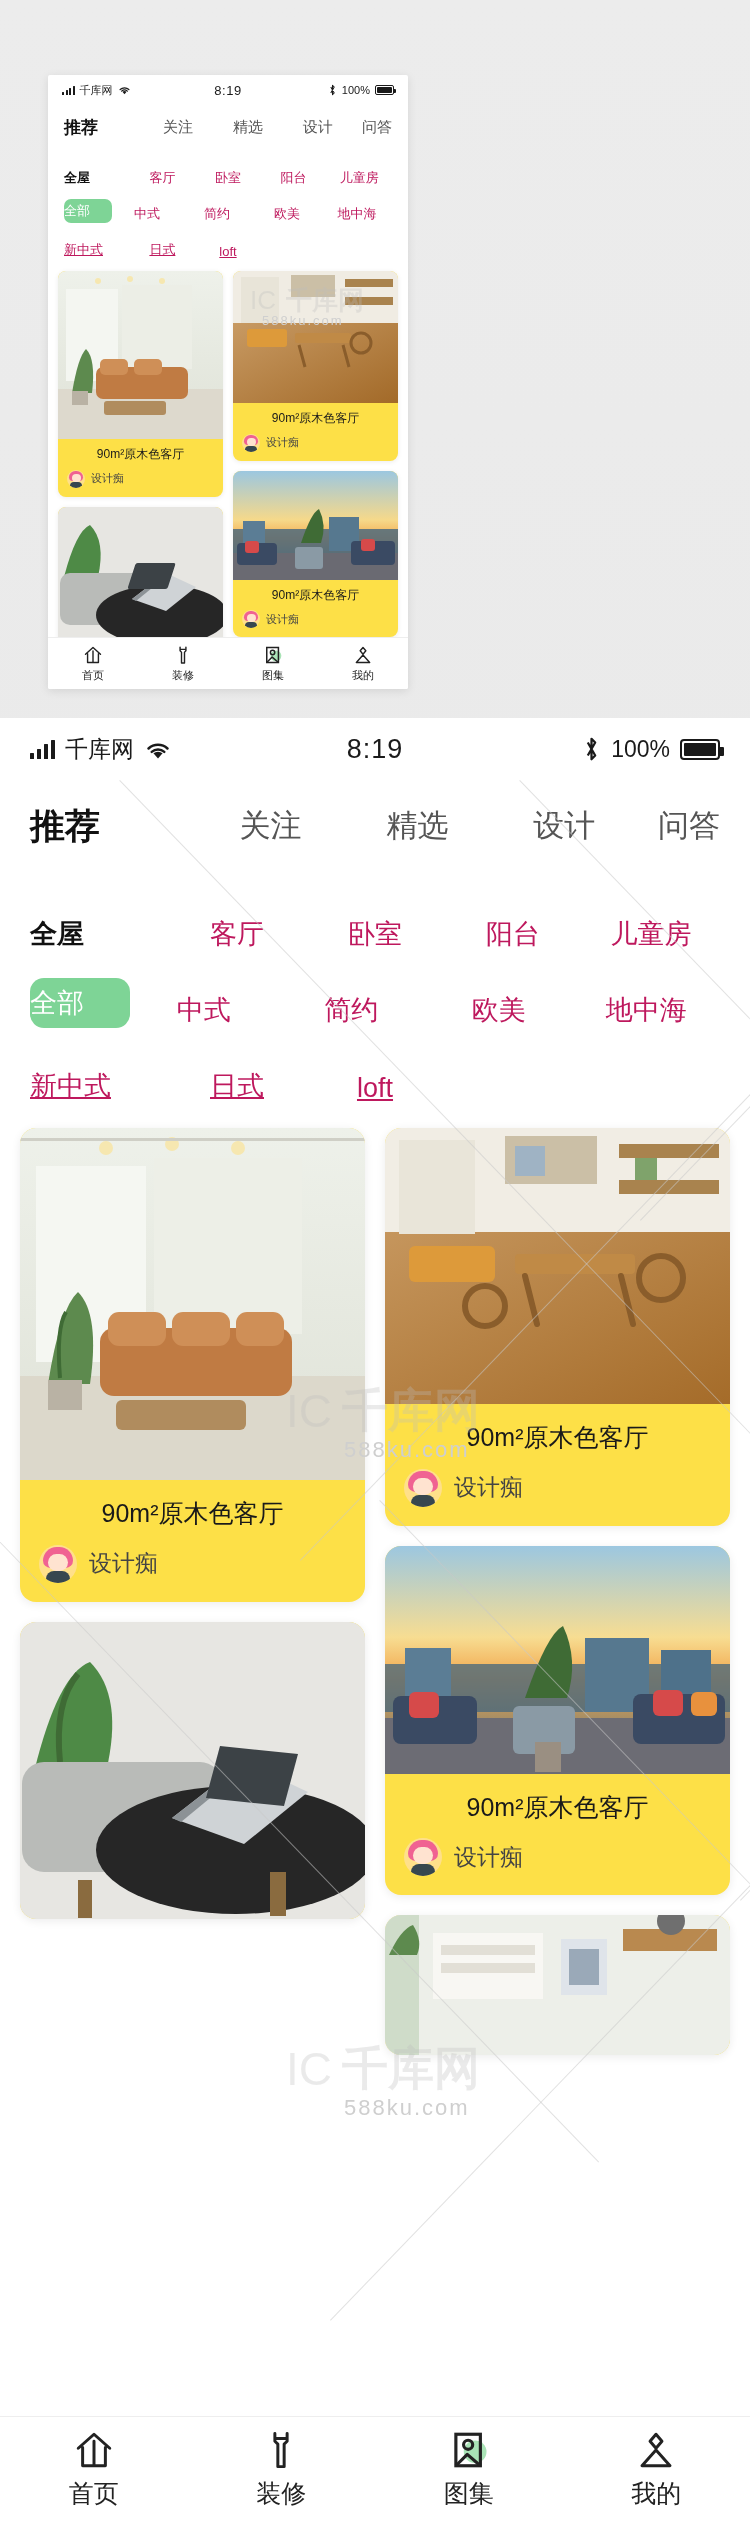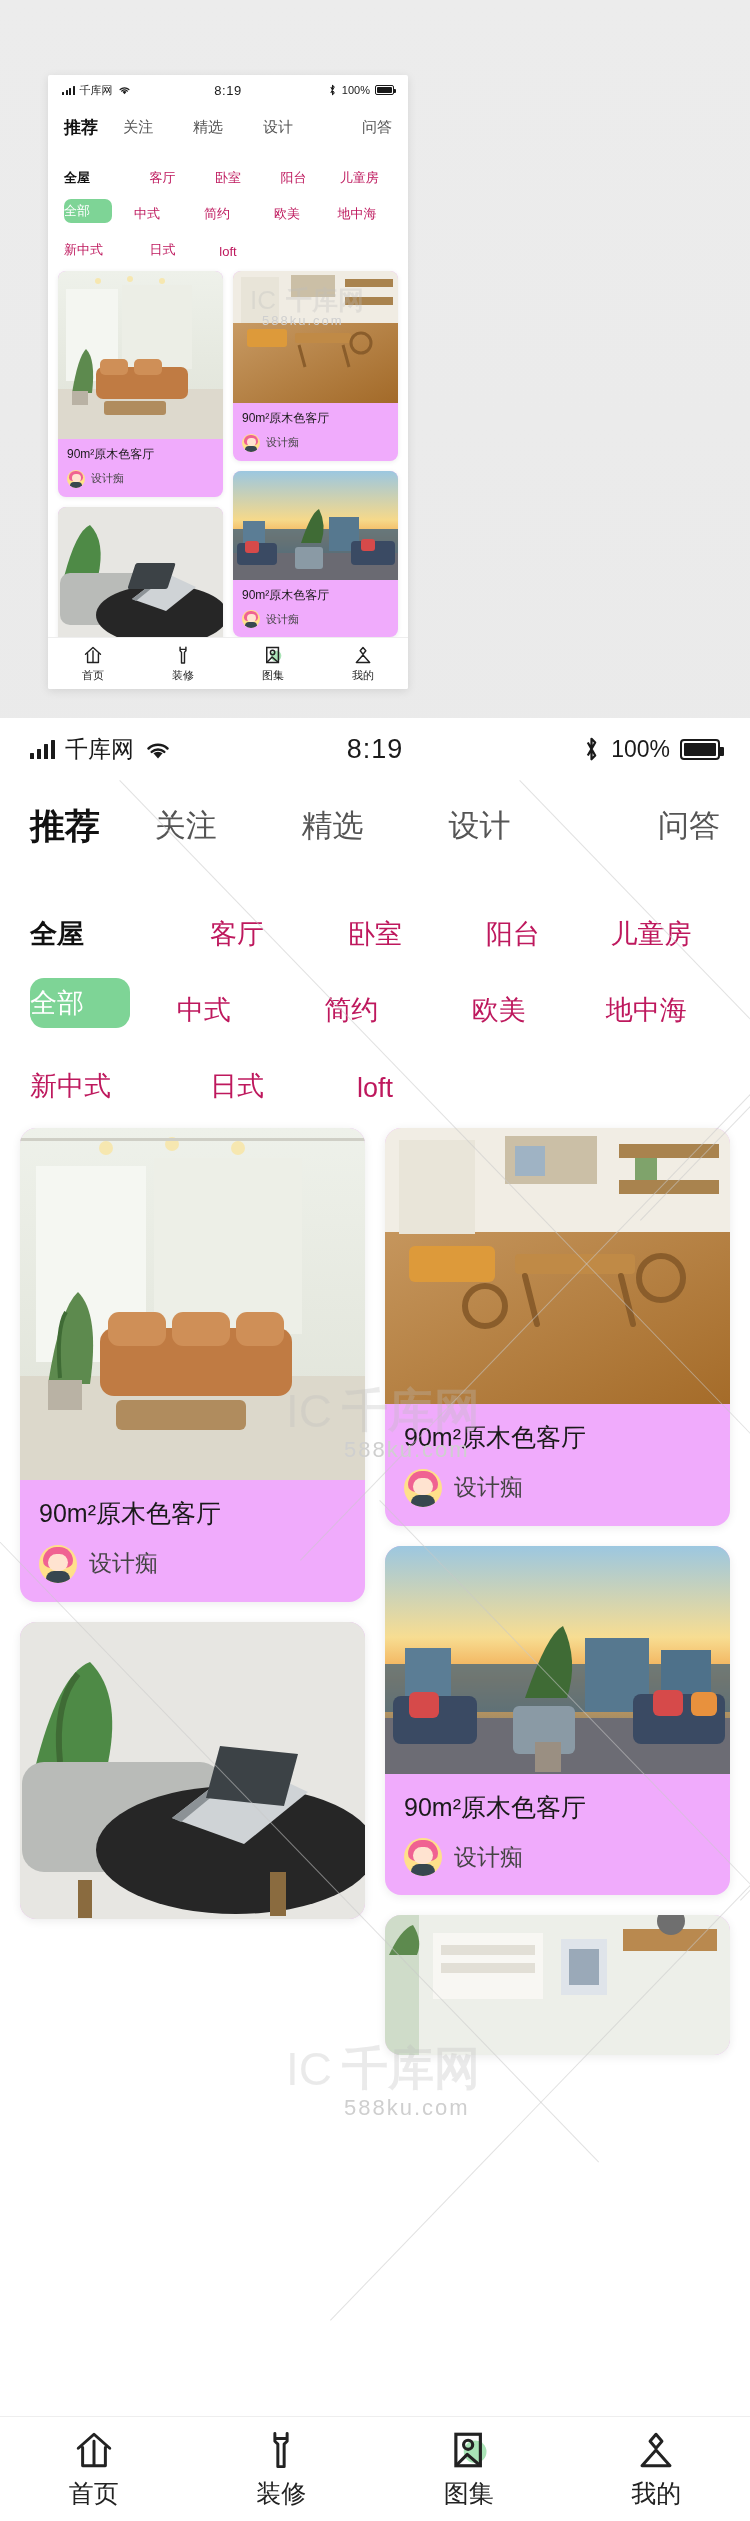--- a/index.html
+++ b/index.html
@@ -29,42 +29,42 @@
   .bars { display: flex; align-items: flex-end; gap: 1.5px; height: 9px; }
   .bars i { width: 2px; background: #1a1a1a; display: block; border-radius: .5px; }
   .bars i:nth-child(1){height:3px} .bars i:nth-child(2){height:5px}
   .bars i:nth-child(3){height:7px} .bars i:nth-child(4){height:9px}
   .battery { width: 19px; height: 10px; border: 1.4px solid #1a1a1a; border-radius: 2px; position: relative; padding: 1px; }
   .battery::after { content:""; position:absolute; right:-3px; top:3px; width:2px; height:4px; background:#1a1a1a; border-radius:0 1px 1px 0;}
   .battery i { display: block; height: 100%; background: #1a1a1a; border-radius: 1px; }
 
   
   .navtabs { display: flex; align-items: center; padding: 0 16px; height: 44px; gap: 0; }
-  .navtab { flex: 1; text-align: left; font-size: 15px; color: #555; position: relative; white-space: nowrap; }
+  .navtab { flex: 1; text-align: right; font-size: 15px; color: #555; position: relative; white-space: nowrap; }
   .navtab:first-child { text-align: left; flex: .85; }
   .navtab:last-child { text-align: right; flex: .85; }
   .navtab.active { color: #111; font-weight: bold; font-size: 17px; }
   .navtab.active .ul { position: absolute; left: 2px; right: 22%; bottom: -1px; height: 6px; background: #7ed496; z-index: -1; }
 
   
   .filters { padding: 2px 16px 6px; }
   .frow { display: flex; align-items: flex-end; height: 36px; }
   .fitem { flex: 1; text-align: center; font-size: 13px; color: #be185d; white-space: nowrap; }
   .frow .fitem:first-child { text-align: left; }
   .fitem.bold { color: #111; font-weight: bold; }
   .fitem.pill { flex: none; width: 48px; height: 24px; line-height: 24px; border-radius: 7px;
       background: #7ed496; color: #fff; text-align: center; font-size: 13px; }
-  .frow.last .fitem { flex: 0 0 20%; text-align: center; }
+  .frow.last .fitem { flex: 0 0 20%; text-align: center; text-decoration: underline; }
   .frow.last .fitem:first-child { text-align: left; }
 
   
   .feed { display: flex; gap: 10px; padding: 6px 10px 0; }
   .col { flex: 1; display: flex; flex-direction: column; gap: 10px; }
-  .card { background: #f0abfc; border-radius: 8px; overflow: hidden;
-      box-shadow: 0 1px 5px rgba(0,0,0,.08); }
+  .card { background: #fde047; border-radius: 8px; overflow: hidden;
+      box-shadow: 0 1px 5px rgba(0,0,0,.08); text-align: center; }
   .card .thumb { width: 100%; display: block; }
   .card .meta { padding: 8px 9px 9px; }
   .card .title { font-size: 12px; color: #1a1a1a; font-weight: 500; line-height: 1.3; }
   .card .author { display: flex; align-items: center; gap: 6px; margin-top: 7px; }
   .avatar { width: 18px; height: 18px; border-radius: 50%; background: #ffe08a; position: relative; overflow: hidden; flex: none;}
   .avatar .hair { position:absolute; left:2px; top:1px; width:14px; height:10px; background:#f06292; border-radius:7px 7px 4px 4px;}
   .avatar .face { position:absolute; left:4.5px; top:4px; width:9px; height:8px; background:#ffe3d0; border-radius:4px;}
   .avatar .body { position:absolute; left:3px; bottom:0; width:12px; height:6px; background:#37474f; border-radius:4px 4px 0 0;}
   .card .aname { font-size: 11px; color: #444; }
 

